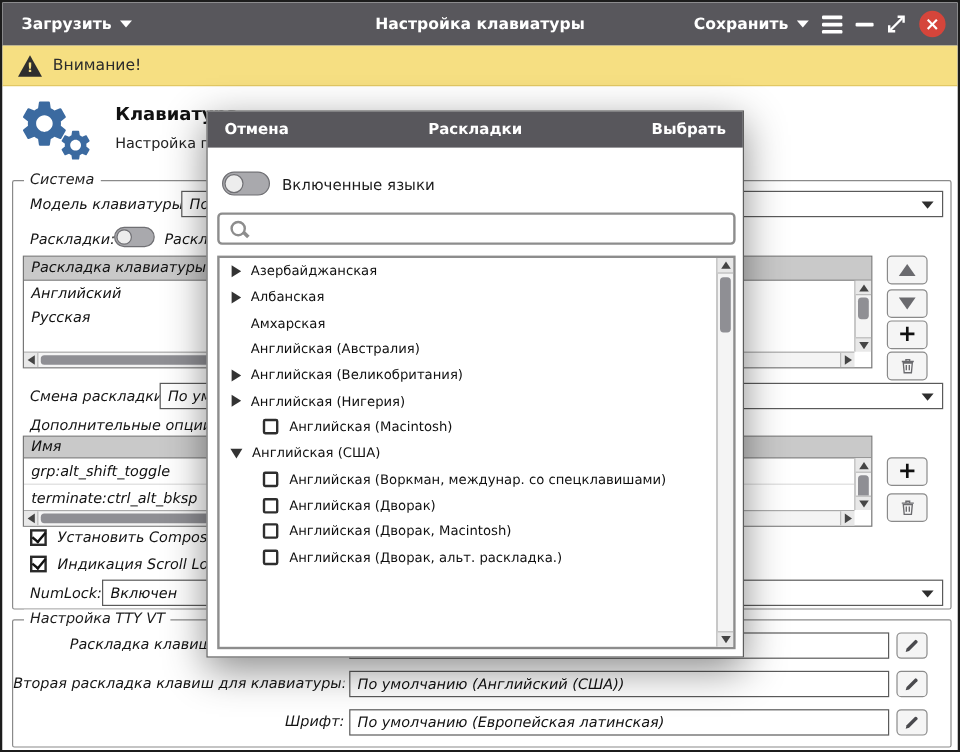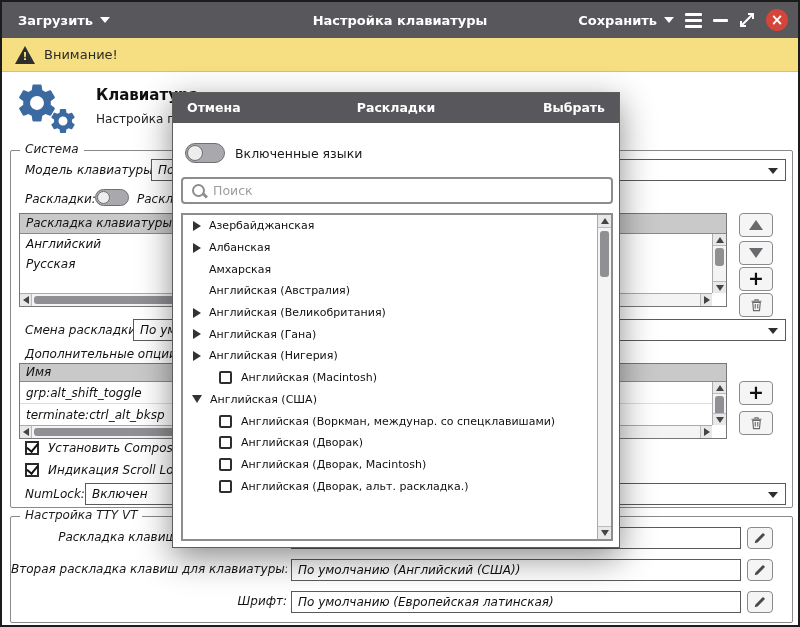--- a/index.html
+++ b/index.html
@@ -340,45 +340,40 @@
       <span class="dlg-select">Выбрать</span>
     </div>
 
     <div class="toggle tg-dialog">
         <span class="knob"></span>
       </div>
     <span class="dlg-toggle-label">Включенные языки</span>
 
     <div class="searchbox">
       <span class="mag"></span>
-      <input type="text" placeholder="Поиск" style="">
     </div>
 
     <div class="lang-list">
       <div class="li t-col">
           <span class="tri-r"></span>
           <span class="li-label">Азербайджанская</span>
         </div>
       <div class="li t-col">
           <span class="tri-r"></span>
           <span class="li-label">Албанская</span>
         </div>
       <div class="li t-leaf">
           <span class="li-label">Амхарская</span>
         </div>
       <div class="li t-leaf">
           <span class="li-label">Английская (Австралия)</span>
         </div>
       <div class="li t-col">
           <span class="tri-r"></span>
           <span class="li-label">Английская (Великобритания)</span>
-        </div>
-      <div class="li t-col">
-          <span class="tri-r"></span>
-          <span class="li-label">Английская (Гана)</span>
         </div>
       <div class="li t-col">
           <span class="tri-r"></span>
           <span class="li-label">Английская (Нигерия)</span>
         </div>
       <div class="li t-chk">
           <span class="cbx"></span>
           <span class="li-label">Английская (Macintosh)</span>
         </div>
       <div class="li t-exp">

